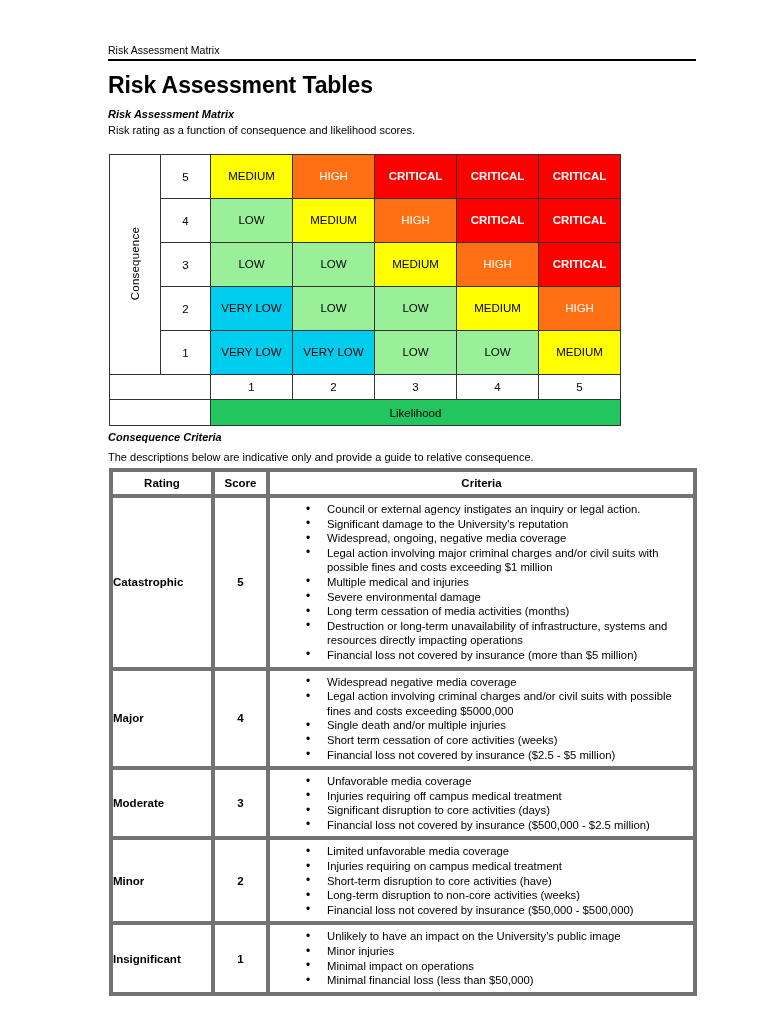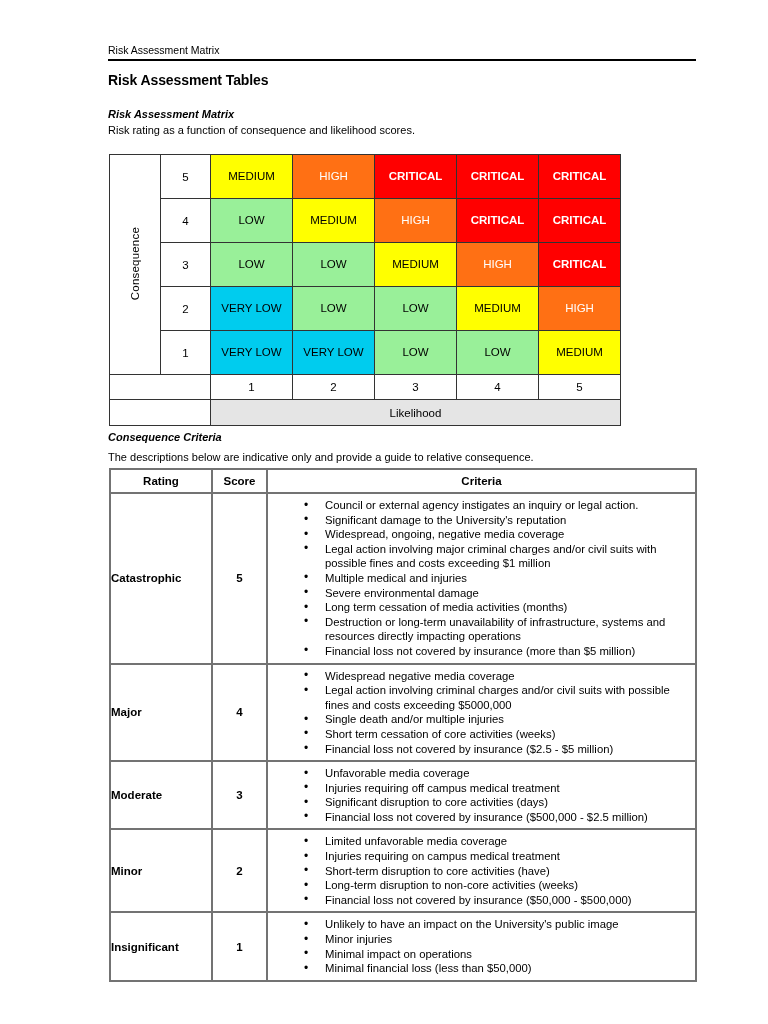--- a/index.html
+++ b/index.html
@@ -39,21 +39,21 @@
     margin-top: 2px;
     border-bottom: 2.2px solid #000;
     width: 100%;
   }
 
   
   .page-title {
     position: absolute;
     left: 108px;
     top: 68px;
-    font-size: 14px;
+    font-size: 23px;
     font-weight: bold;
     letter-spacing: -0.1px;
   }
   .sec-heading {
     font-size: 11px;
     font-weight: bold;
     font-style: italic;
   }
   .sec-sub {
     font-size: 11px;
@@ -111,40 +111,40 @@
     background: transparent;
   }
   td.lik-num {
     width: 81px;
     height: 24px;
     background: #fff;
     font-size: 11.5px;
   }
   td.lik-label {
     height: 25px;
-    background: #e5e5e5;
+    background: #22c55e;
     font-size: 11.5px;
   }
 
   
   .criteria-wrap {
     position: absolute;
     left: 109px;
     top: 464px;
     width: 588px;
   }
   table.criteria {
     border-collapse: collapse;
     table-layout: fixed;
     width: 588px;
     border: 1.6px solid #000;
   }
   table.criteria th,
   table.criteria td {
-    border: 2px solid #737373;
+    border: 4px solid #737373;
     vertical-align: middle;
     padding: 0;
   }
   table.criteria th {
     font-size: 11.5px;
     font-weight: bold;
     text-align: center;
     height: 22px;
   }
   .col-rating { width: 102px; }

